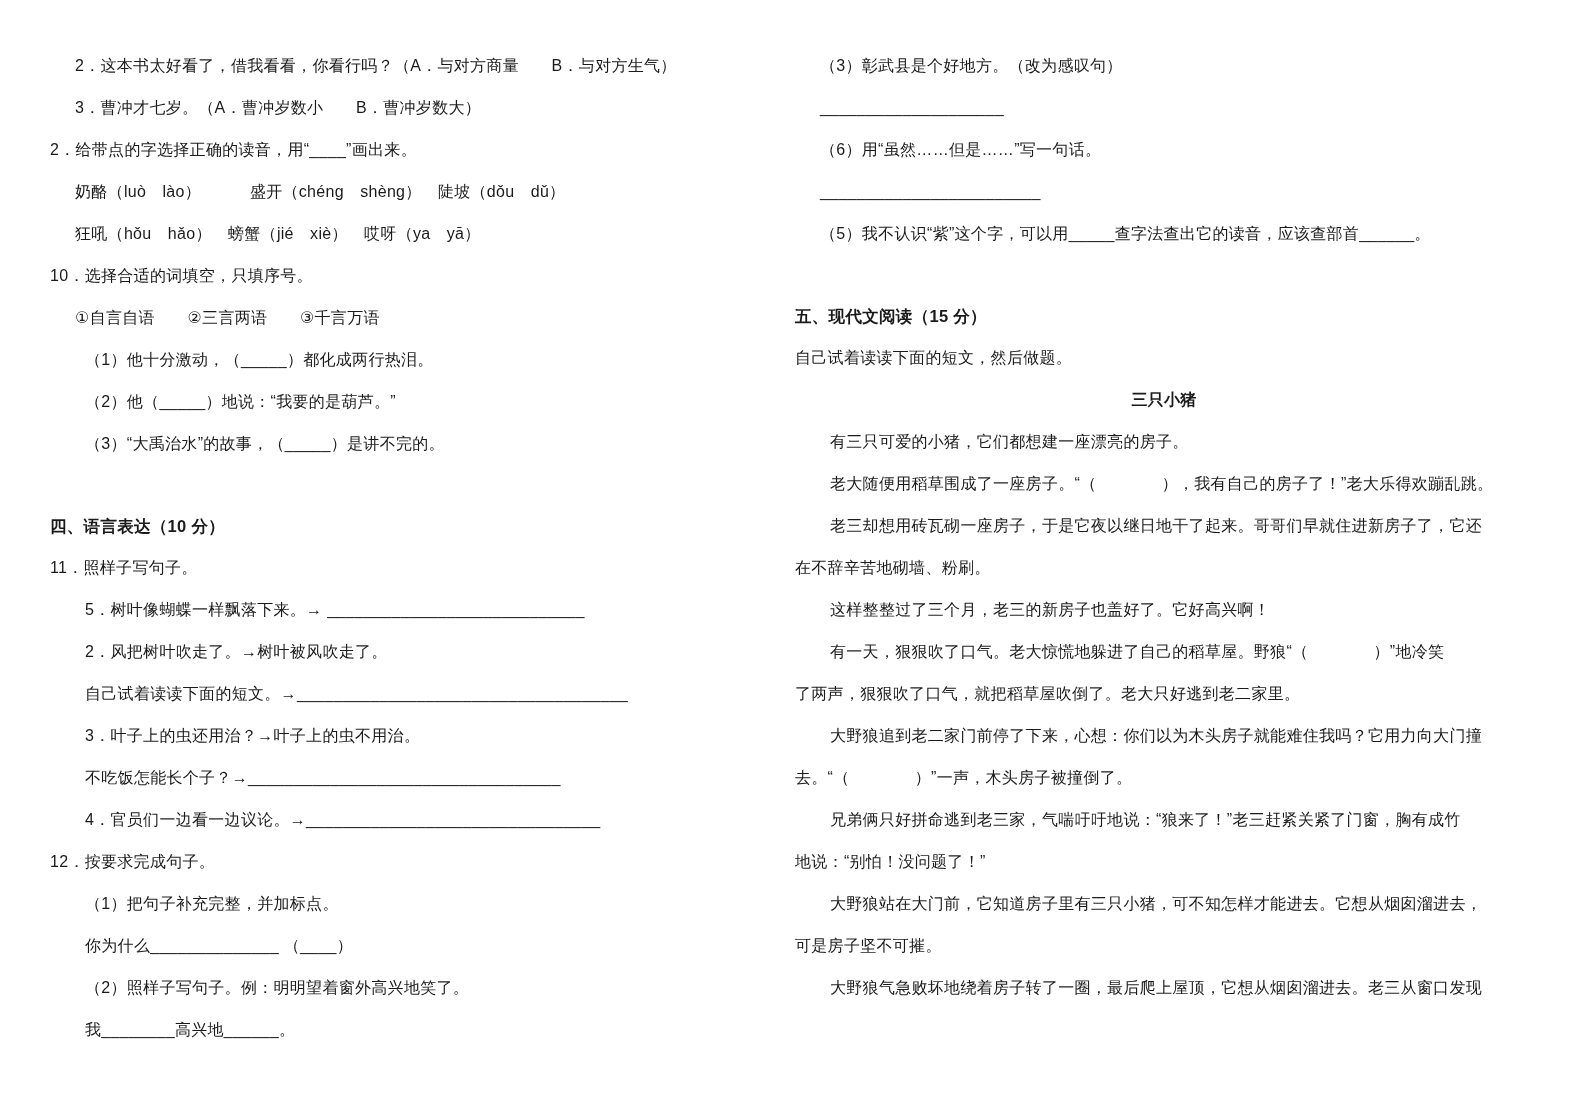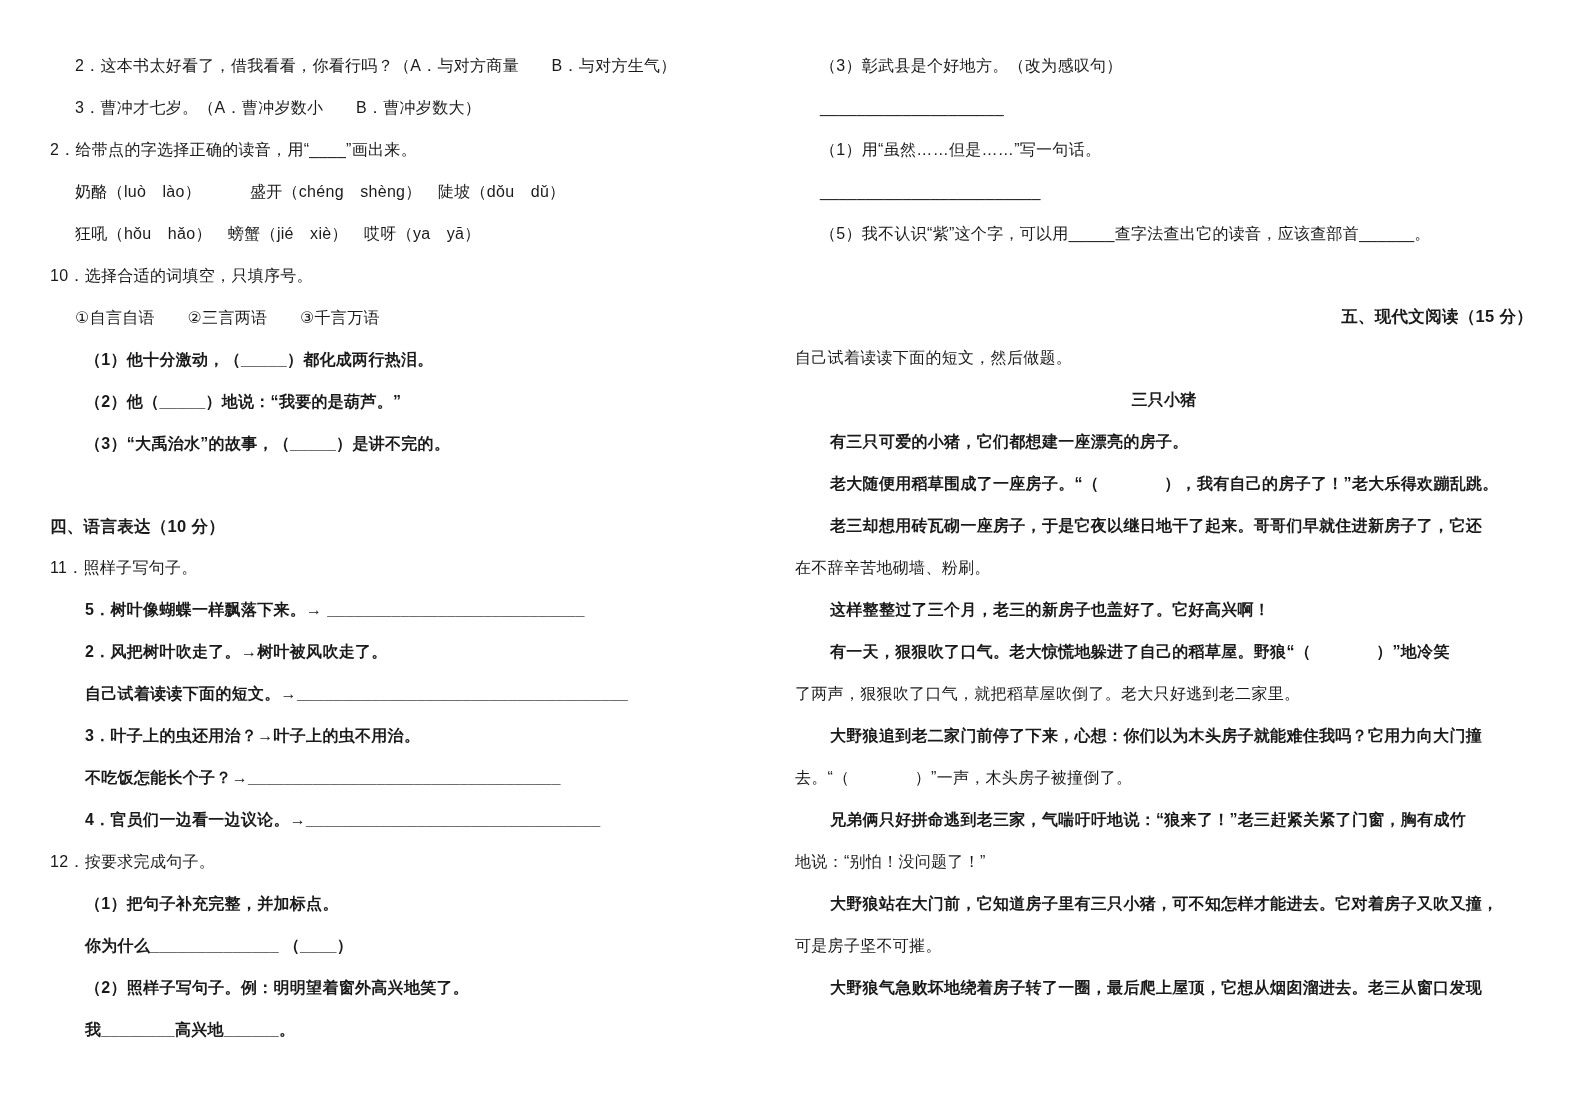--- a/index.html
+++ b/index.html
@@ -29,21 +29,21 @@
   .column.left  { width: 710px; }
   .column.right { width: 738px; }
   .line {
     height: 42px;
     line-height: 42px;
     font-size: 16px;
     white-space: nowrap;
     letter-spacing: 0.3px;
   }
   .line.i1 { padding-left: 25px; }
-  .line.i2 { padding-left: 35px; font-weight: bold; }
+  .line.i2 { padding-left: 35px; }
   .line.bold { font-weight: bold; font-size: 16.5px; }
   .line.center { text-align: center; padding-left: 0; font-weight: bold; }
 </style>
 </head>
 <body>
 
 <div class="page">
   <div class="column left" id="left-column">
       <div class="line i1">2．这本书太好看了，借我看看，你看行吗？（A．与对方商量　　B．与对方生气）</div>
       <div class="line i1">3．曹冲才七岁。（A．曹冲岁数小　　B．曹冲岁数大）</div>
@@ -65,34 +65,34 @@
       <div class="line i2">4．官员们一边看一边议论。→________________________________</div>
       <div class="line i0">12．按要求完成句子。</div>
       <div class="line i2">（1）把句子补充完整，并加标点。</div>
       <div class="line i2">你为什么______________ （____）</div>
       <div class="line i2">（2）照样子写句子。例：明明望着窗外高兴地笑了。</div>
       <div class="line i2">我________高兴地______。</div>
     </div>
   <div class="column right" id="right-column">
       <div class="line i1">（3）彰武县是个好地方。（改为感叹句）</div>
       <div class="line i1">____________________</div>
-      <div class="line i1">（1）用“虽然……但是……”写一句话。</div>
+      <div class="line i1">（6）用“虽然……但是……”写一句话。</div>
       <div class="line i1">________________________</div>
       <div class="line i1">（5）我不认识“紫”这个字，可以用_____查字法查出它的读音，应该查部首______。</div>
-      <div class="line i0 bold" style="margin-top: 40px; text-align: right;">五、现代文阅读（15 分）</div>
+      <div class="line i0 bold" style="margin-top: 40px;">五、现代文阅读（15 分）</div>
       <div class="line i0">自己试着读读下面的短文，然后做题。</div>
       <div class="line i0 center">三只小猪</div>
       <div class="line i2">有三只可爱的小猪，它们都想建一座漂亮的房子。</div>
       <div class="line i2">老大随便用稻草围成了一座房子。“（　　　　），我有自己的房子了！”老大乐得欢蹦乱跳。</div>
       <div class="line i2">老三却想用砖瓦砌一座房子，于是它夜以继日地干了起来。哥哥们早就住进新房子了，它还</div>
       <div class="line i0">在不辞辛苦地砌墙、粉刷。</div>
       <div class="line i2">这样整整过了三个月，老三的新房子也盖好了。它好高兴啊！</div>
       <div class="line i2">有一天，狠狠吹了口气。老大惊慌地躲进了自己的稻草屋。野狼“（　　　　）”地冷笑</div>
       <div class="line i0">了两声，狠狠吹了口气，就把稻草屋吹倒了。老大只好逃到老二家里。</div>
       <div class="line i2">大野狼追到老二家门前停了下来，心想：你们以为木头房子就能难住我吗？它用力向大门撞</div>
       <div class="line i0">去。“（　　　　）”一声，木头房子被撞倒了。</div>
       <div class="line i2">兄弟俩只好拼命逃到老三家，气喘吁吁地说：“狼来了！”老三赶紧关紧了门窗，胸有成竹</div>
       <div class="line i0">地说：“别怕！没问题了！”</div>
-      <div class="line i2">大野狼站在大门前，它知道房子里有三只小猪，可不知怎样才能进去。它对着房子又吹又撞，</div>
+      <div class="line i2">大野狼站在大门前，它知道房子里有三只小猪，可不知怎样才能进去。它想从烟囱溜进去，</div>
       <div class="line i0">可是房子坚不可摧。</div>
       <div class="line i2">大野狼气急败坏地绕着房子转了一圈，最后爬上屋顶，它想从烟囱溜进去。老三从窗口发现</div>
     </div>
 </div>
 
 </body></html>

